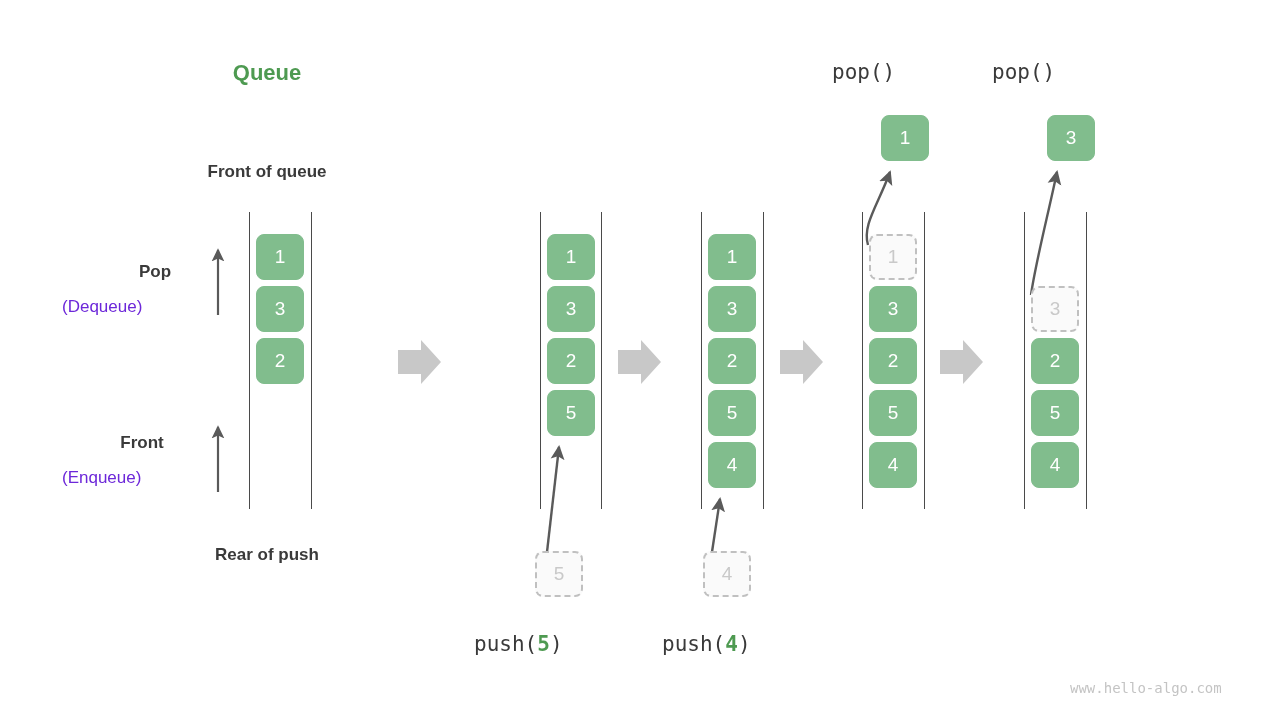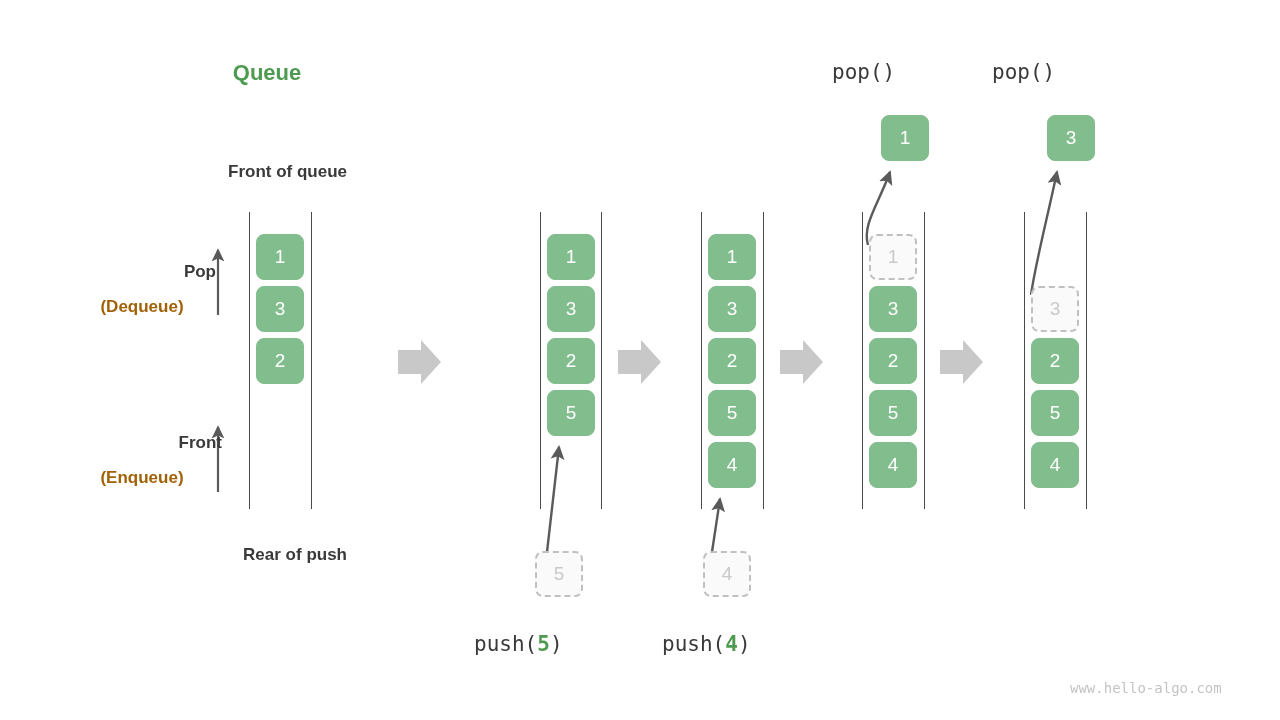--- a/index.html
+++ b/index.html
@@ -34,29 +34,28 @@
     color: #4e9a51;
     white-space: nowrap;
     text-align: center;
   }
   .label-bold {
     font-family: "Liberation Sans", sans-serif;
     font-weight: bold;
     font-size: 17px;
     color: #3a3a3a;
     white-space: nowrap;
-    text-align: right;
+    text-align: center;
   }
   .label-reg {
     font-family: "Liberation Sans", sans-serif;
-    font-weight: bold;
+    font-weight: normal;
     font-size: 17px;
-    color: #a16207;
-    white-space: nowrap;
-    text-align: center;
+    color: #6d28d9;
+    white-space: nowrap;
   }
   .mono-op {
     font-family: "DejaVu Sans Mono", monospace;
     font-size: 21px;
     color: #3a3a3a;
     white-space: nowrap;
     text-align: left;
     letter-spacing: 0px;
   }
   .mono-op .argnum {
@@ -159,21 +158,21 @@
     </g>
     <g>
       <path d="M940,350 L963,350 L963,340 L983,362 L963,384 L963,374 L940,374 Z" fill="#c8c8c8"></path>
     </g>
   </svg>
 
   <div class="abs title-queue" style="left:187px; top:60px; width:160px;">Queue</div>
 
   <div class="abs label-bold" style="left:187px; top:162px; width:160px;">Front of queue</div>
 
-  <div class="abs label-bold" style="left:56px; top:262px; width:160px;">Pop</div>
+  <div class="abs label-bold" style="left:75px; top:262px; width:160px;">Pop</div>
   <div class="abs label-reg" style="left:62px; top:297px; width:160px;">(Dequeue)</div>
 
   <div class="abs label-bold" style="left:62px; top:433px; width:160px;">Front</div>
   <div class="abs label-reg" style="left:62px; top:468px; width:160px;">(Enqueue)</div>
 
   <div class="abs label-bold" style="left:187px; top:545px; width:160px;">Rear of push</div>
 
   <div class="abs">
     <div class="rail" style="left:237px; top:212px; height:297px;"></div>
     <div class="rail" style="left:299px; top:212px; height:297px;"></div>

